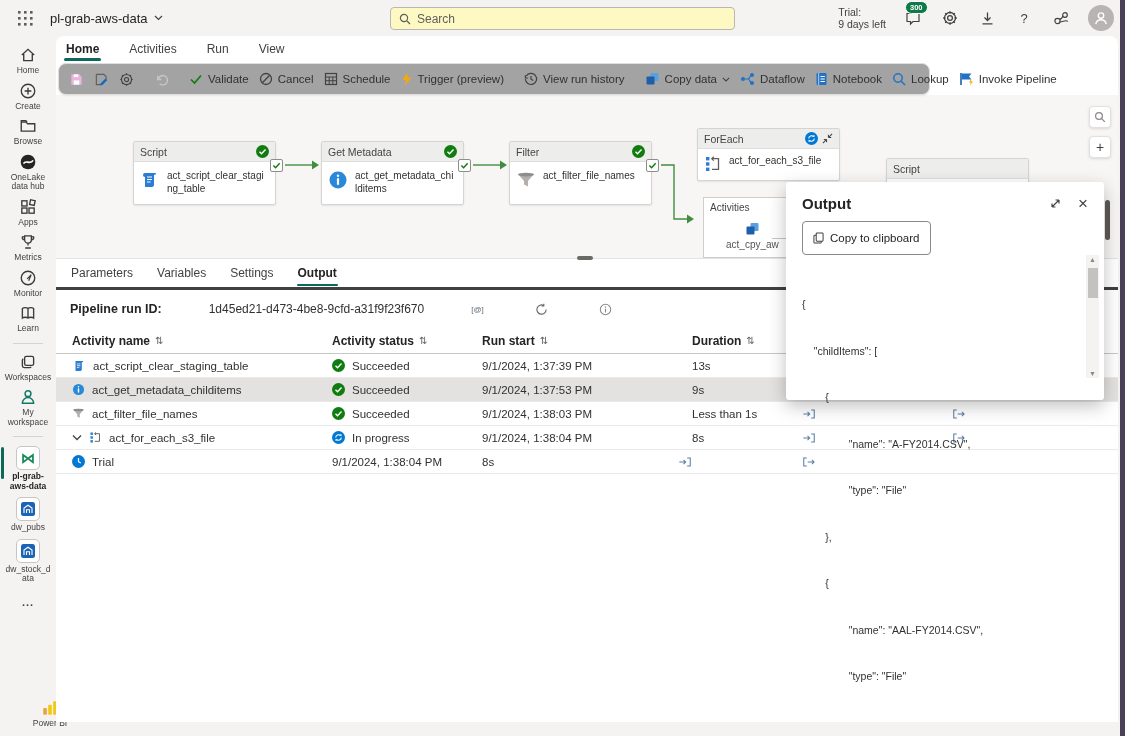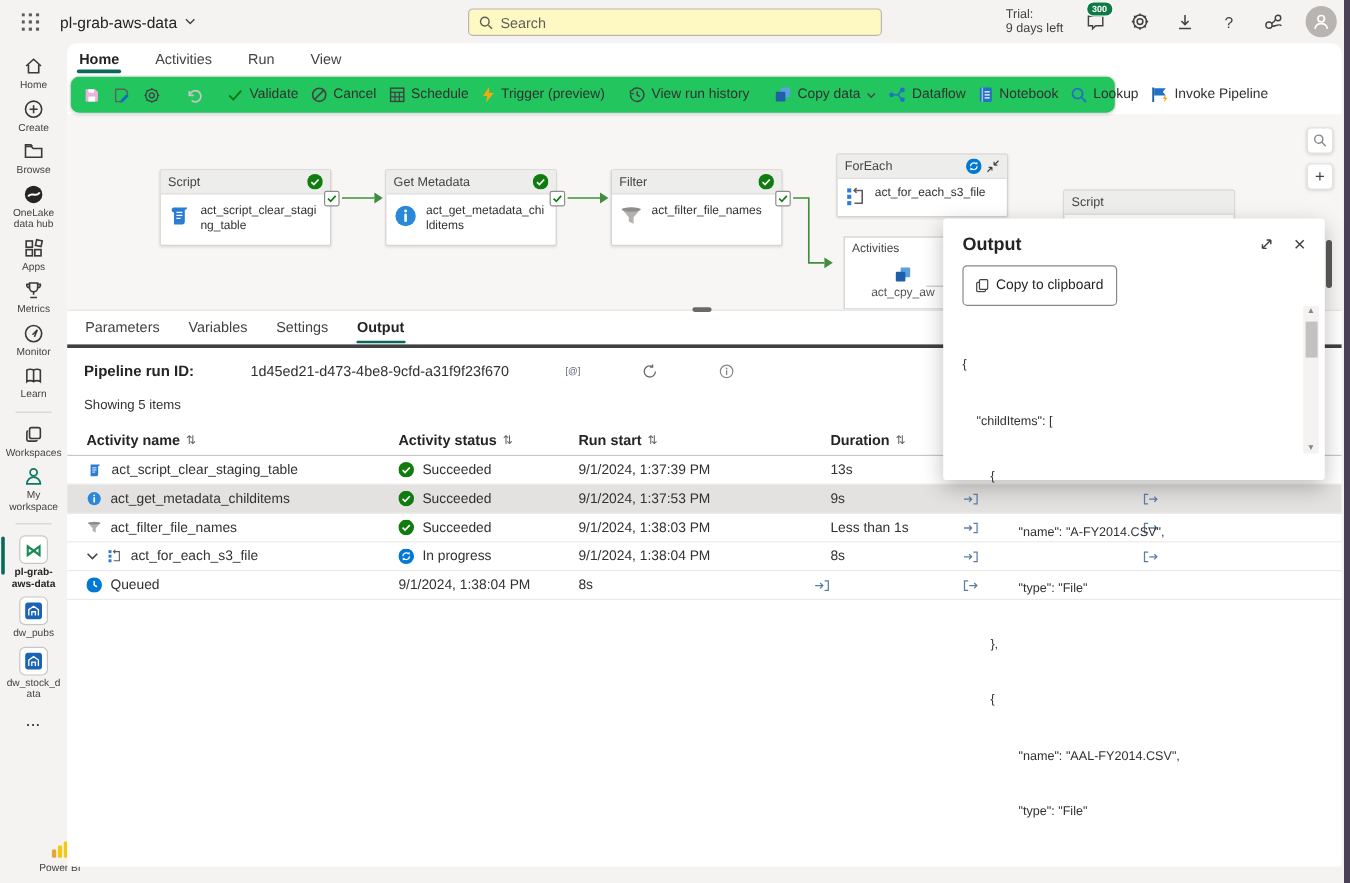--- a/index.html
+++ b/index.html
@@ -40,21 +40,21 @@
   .maincard { position:absolute; left:56px; top:36px; width:1062px; height:686px; background:#fff; border-radius:8px; }
   .edge-strip { position:absolute; right:0; top:0; width:5px; height:736px; background:#4a4156; }
 
   
   .tabrow { display:flex; align-items:center; height:26px; padding-left:8px; gap:26px; }
   .rtab { font-size:12px; color:#424242; cursor:pointer; position:relative; padding:4px 2px; }
   .rtab.active { font-weight:bold; color:#242424; }
   .rtab.active::after { content:""; position:absolute; left:0; right:0; bottom:-1px; height:3px; background:#0c695a; border-radius:2px; }
 
   
-  .ribbon { position:absolute; left:2px; top:27px; width:872px; height:32px; background:#22c55e; border:1px solid #e1dfdd;
+  .ribbon { position:absolute; left:2px; top:27px; width:872px; height:32px; background:#a3a3a3; border:1px solid #e1dfdd;
     border-radius:8px; box-shadow:0 1px 2px rgba(0,0,0,.07); display:flex; align-items:center; padding:0 10px; gap:10px; z-index:5; }
   .rbtn { display:flex; align-items:center; gap:5px; font-size:11.5px; color:#323130; cursor:pointer; white-space:nowrap; }
   .ribbon .sep { width:1px; height:18px; background:#e1dfdd; }
 
   
   .canvas { position:absolute; left:0; top:59px; width:1062px; height:163px; background:#f7f6f5; }
   .acard { position:absolute; width:143px; background:#fff; border:1px solid #d6d4d2; border-radius:2px;
     box-shadow:0 1px 2px rgba(0,0,0,.08); cursor:pointer; }
   .acard .hd { height:20px; background:#ededeb; border-bottom:1px solid #e0dedc; display:flex; align-items:center;
     padding:0 6px; font-size:10.5px; color:#444; gap:4px; }
@@ -579,21 +579,20 @@
         <svg width="14" height="14" viewBox="0 0 16 16">
             <circle cx="8" cy="8" r="8" fill="#0078d4"></circle>
             <path d="M4.6 8 a3.4 3.4 0 0 1 5.9-2.3 M11.4 8 a3.4 3.4 0 0 1 -5.9 2.3" fill="none" stroke="#fff" stroke-width="1.3"></path>
             <polygon points="11.6,3.6 11.6,6.6 8.9,5" fill="#fff"></polygon>
             <polygon points="4.4,12.4 4.4,9.4 7.1,11" fill="#fff"></polygon>
           </svg>
         <span>In progress</span>
       </span>
     </div>
 
-    <div class="showing">Showing 5 items</div>
 
     <div class="tgrid thead">
       <span class="hc">
           <span>Activity name</span>
           <span class="sortg">⇅</span>
         </span>
       <span class="hc">
           <span>Activity status</span>
           <span class="sortg">⇅</span>
         </span>
@@ -735,21 +734,21 @@
           </svg>
         </span>
     </div>
 
     <div class="tgrid trow">
       <span class="cell">
           <svg width="13" height="13" viewBox="0 0 16 16">
             <circle cx="8" cy="8" r="8" fill="#0078d4"></circle>
             <path d="M8 3.8 V8.2 L10.8 9.8" fill="none" stroke="#fff" stroke-width="1.5"></path>
           </svg>
-          <span>Queued</span>
+          <span>Trial</span>
         </span>
       <span class="cell noicon">9/1/2024, 1:38:04 PM</span>
       <span class="cell noicon">8s</span>
       <span class="iocell">
           <svg width="14" height="14" viewBox="0 0 16 16">
             <path d="M1.5 8 H8.5 M6.3 5.5 L8.8 8 L6.3 10.5 M10.5 3.5 H14 V12.5 H10.5" fill="none" stroke="#5a7da5" stroke-width="1.2"></path>
           </svg>
         </span>
       <span class="iocell">
           <svg width="14" height="14" viewBox="0 0 16 16">

